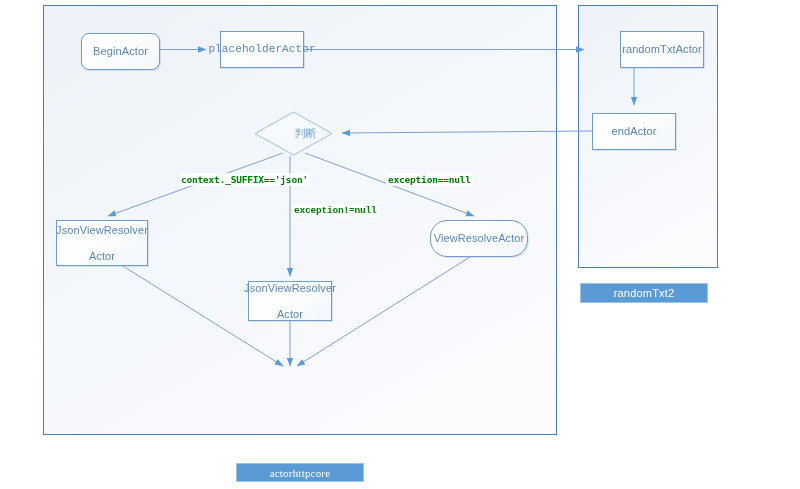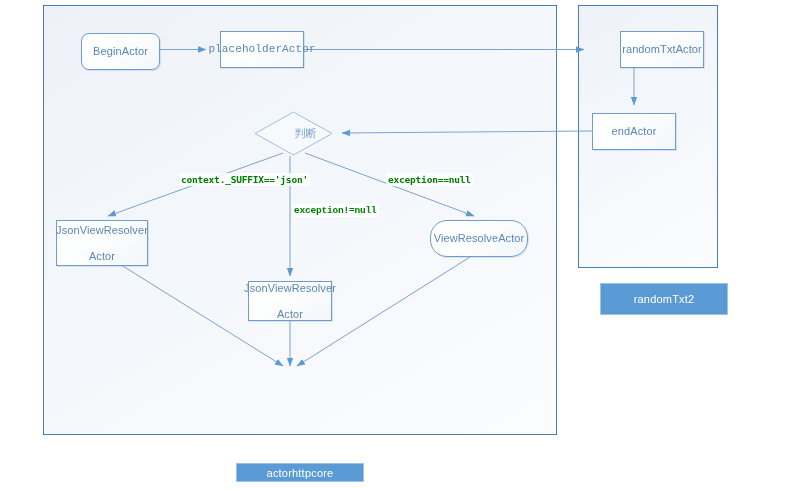--- a/index.html
+++ b/index.html
@@ -103,22 +103,22 @@
     box-sizing: border-box;
     background: #5b9bd5;
     border: 1px solid #9cc3e5;
     color: #ffffff;
     font-size: 11px;
     display: flex;
     align-items: center;
     justify-content: center;
     letter-spacing: 0.2px;
   }
-  #tag-core  { left: 236px; top: 463px; width: 128px; height: 19px; }
-  #tag-right { left: 600px; top: 283px; width: 128px; height: 32px; text-align: right; }
+  #tag-core  { left: 236px; top: 463px; width: 128px; height: 19px; font-family: Liberation Serif, serif; }
+  #tag-right { left: 580px; top: 283px; width: 128px; height: 20px; text-align: right; }
 </style>
 </head>
 <body>
 
 <div id="canvas">
 
   <div class="container-box" id="pool-core"></div>
   <div class="container-box" id="pool-right"></div>
 
   <svg class="svg-layer" viewBox="0 0 800 489" xmlns="http://www.w3.org/2000/svg">

